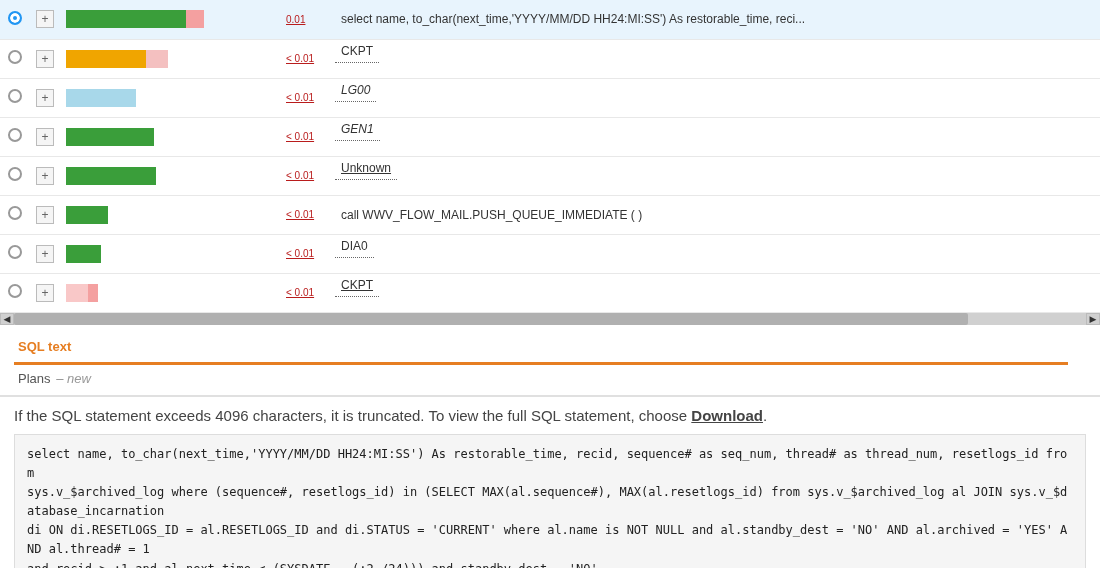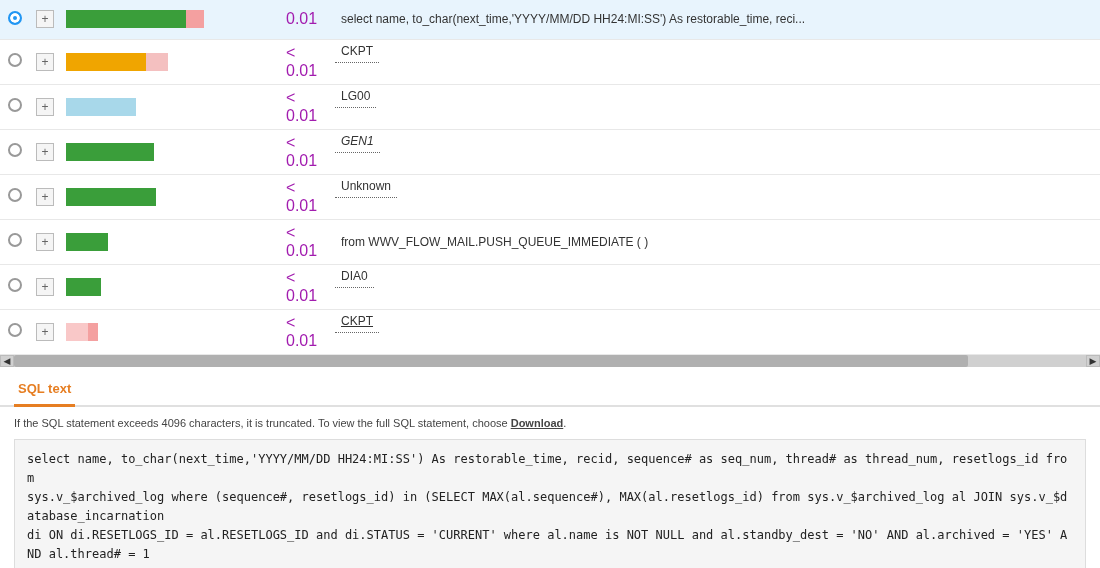--- a/index.html
+++ b/index.html
@@ -24,21 +24,21 @@
     .data-table tr.selected-row {
       background: #e8f4fd;
     }
     .data-table td {
       padding: 4px 6px;
       vertical-align: middle;
     }
     .col-radio { width: 30px; text-align: center; }
     .col-expand { width: 28px; text-align: center; }
     .col-bar { width: 220px; }
-    .col-val { width: 55px; font-size: 16px; color: #a21caf; }
+    .col-val { width: 55px; font-size: 10px; color: #b91c1c; text-decoration: underline; }
     .col-sql { font-size: 12px; color: #333; }
 
     .radio-circle {
       width: 14px; height: 14px;
       border-radius: 50%;
       border: 2px solid #999;
       display: inline-block;
       cursor: pointer;
     }
     .radio-circle.active {
@@ -86,20 +86,21 @@
       align-items: center;
       background: #d8d8d8;
     }
 
     
     .tabs-bar {
       display: flex;
       border-bottom: 2px solid #e0e0e0;
       padding: 0 14px;
       margin-top: 6px;
+      flex-direction: column;
     }
     .tab-item {
       padding: 8px 4px;
       margin-right: 18px;
       cursor: pointer;
       font-size: 13px;
       color: #555;
       border-bottom: 3px solid transparent;
       margin-bottom: -2px;
     }
@@ -111,21 +112,21 @@
     .tab-item .tab-new {
       font-style: italic;
       color: #999;
       font-weight: normal;
       margin-left: 2px;
     }
 
     
     .info-text {
       padding: 10px 14px;
-      font-size: 11px;
+      font-size: 15px;
       color: #444;
     }
     .info-text b { font-weight: bold; }
 
     
     .sql-block {
       margin: 0 14px 10px 14px;
       padding: 10px 12px;
       background: #f5f5f5;
       border: 1px solid #ddd;
@@ -168,21 +169,21 @@
       </tr>
       <tr>
         <td class="col-radio"><span class="radio-circle"></span></td>
         <td class="col-expand"><span class="expand-btn">+</span></td>
         <td class="col-bar">
           <div class="bar-container">
             <span class="bar-segment" style="width: 70px; background: rgb(168, 216, 234);"></span>
           </div>
         </td>
         <td class="col-val">&lt; 0.01</td>
-        <td class="col-sql" style="border-bottom: 1px dotted rgb(102, 102, 102); display: inline-block;">LG00</td>
+        <td class="col-sql" style="border-bottom: 1px dotted rgb(102, 102, 102); display: inline-block; font-style: italic;">LG00</td>
       </tr>
       <tr>
         <td class="col-radio"><span class="radio-circle"></span></td>
         <td class="col-expand"><span class="expand-btn">+</span></td>
         <td class="col-bar">
           <div class="bar-container">
             <span class="bar-segment" style="width: 88px; background: rgb(58, 158, 58);"></span>
           </div>
         </td>
         <td class="col-val">&lt; 0.01</td>
@@ -190,32 +191,32 @@
       </tr>
       <tr>
         <td class="col-radio"><span class="radio-circle"></span></td>
         <td class="col-expand"><span class="expand-btn">+</span></td>
         <td class="col-bar">
           <div class="bar-container">
             <span class="bar-segment" style="width: 90px; background: rgb(58, 158, 58);"></span>
           </div>
         </td>
         <td class="col-val">&lt; 0.01</td>
-        <td class="col-sql" style="border-bottom: 1px dotted rgb(102, 102, 102); display: inline-block;">Unknown</td>
+        <td class="col-sql" style="border-bottom: 1px dotted rgb(102, 102, 102); display: inline-block; text-decoration: underline;">Unknown</td>
       </tr>
       <tr>
         <td class="col-radio"><span class="radio-circle"></span></td>
         <td class="col-expand"><span class="expand-btn">+</span></td>
         <td class="col-bar">
           <div class="bar-container">
             <span class="bar-segment" style="width: 42px; background: rgb(58, 158, 58);"></span>
           </div>
         </td>
         <td class="col-val">&lt; 0.01</td>
-        <td class="col-sql">from WWV_FLOW_MAIL.PUSH_QUEUE_IMMEDIATE ( )</td>
+        <td class="col-sql">call WWV_FLOW_MAIL.PUSH_QUEUE_IMMEDIATE ( )</td>
       </tr>
       <tr>
         <td class="col-radio"><span class="radio-circle"></span></td>
         <td class="col-expand"><span class="expand-btn">+</span></td>
         <td class="col-bar">
           <div class="bar-container">
             <span class="bar-segment" style="width: 35px; background: rgb(58, 158, 58);"></span>
           </div>
         </td>
         <td class="col-val">&lt; 0.01</td>
@@ -241,20 +242,24 @@
   <div style="flex:1; position:relative; height:12px; background:#d0d0d0;">
     <div style="position:absolute;left:0;top:0;width:89%;height:100%;background:#b0b0b0;border-radius:2px;"></div>
   </div>
   <div class="scroll-arrow">▶</div>
 </div>
 
 <div class="tabs-bar">
   <div class="tab-item active">
     <span>SQL text</span>
   </div>
+  <div class="tab-item">
+    <span>Plans</span>
+    <span class="tab-new"> – <em>new</em></span>
+  </div>
 </div>
 
 <div class="info-text">
   <span>If the SQL statement exceeds 4096 characters, it is truncated. To view the full SQL statement, choose </span><b style="cursor:pointer;text-decoration:underline;">Download</b><span>.</span>
 </div>
 
 <pre class="sql-block" id="sql-block-el">select name, to_char(next_time,'YYYY/MM/DD HH24:MI:SS') As restorable_time, recid, sequence# as seq_num, thread# as thread_num, resetlogs_id from
 sys.v_$archived_log where (sequence#, resetlogs_id) in (SELECT MAX(al.sequence#), MAX(al.resetlogs_id) from sys.v_$archived_log al JOIN sys.v_$database_incarnation
 di ON di.RESETLOGS_ID = al.RESETLOGS_ID and di.STATUS = 'CURRENT' where al.name is NOT NULL and al.standby_dest = 'NO' AND al.archived = 'YES' AND al.thread# = 1
 and recid &gt; :1 and al.next_time &lt; (SYSDATE - (:2 /24))) and standby_dest = 'NO'</pre>

